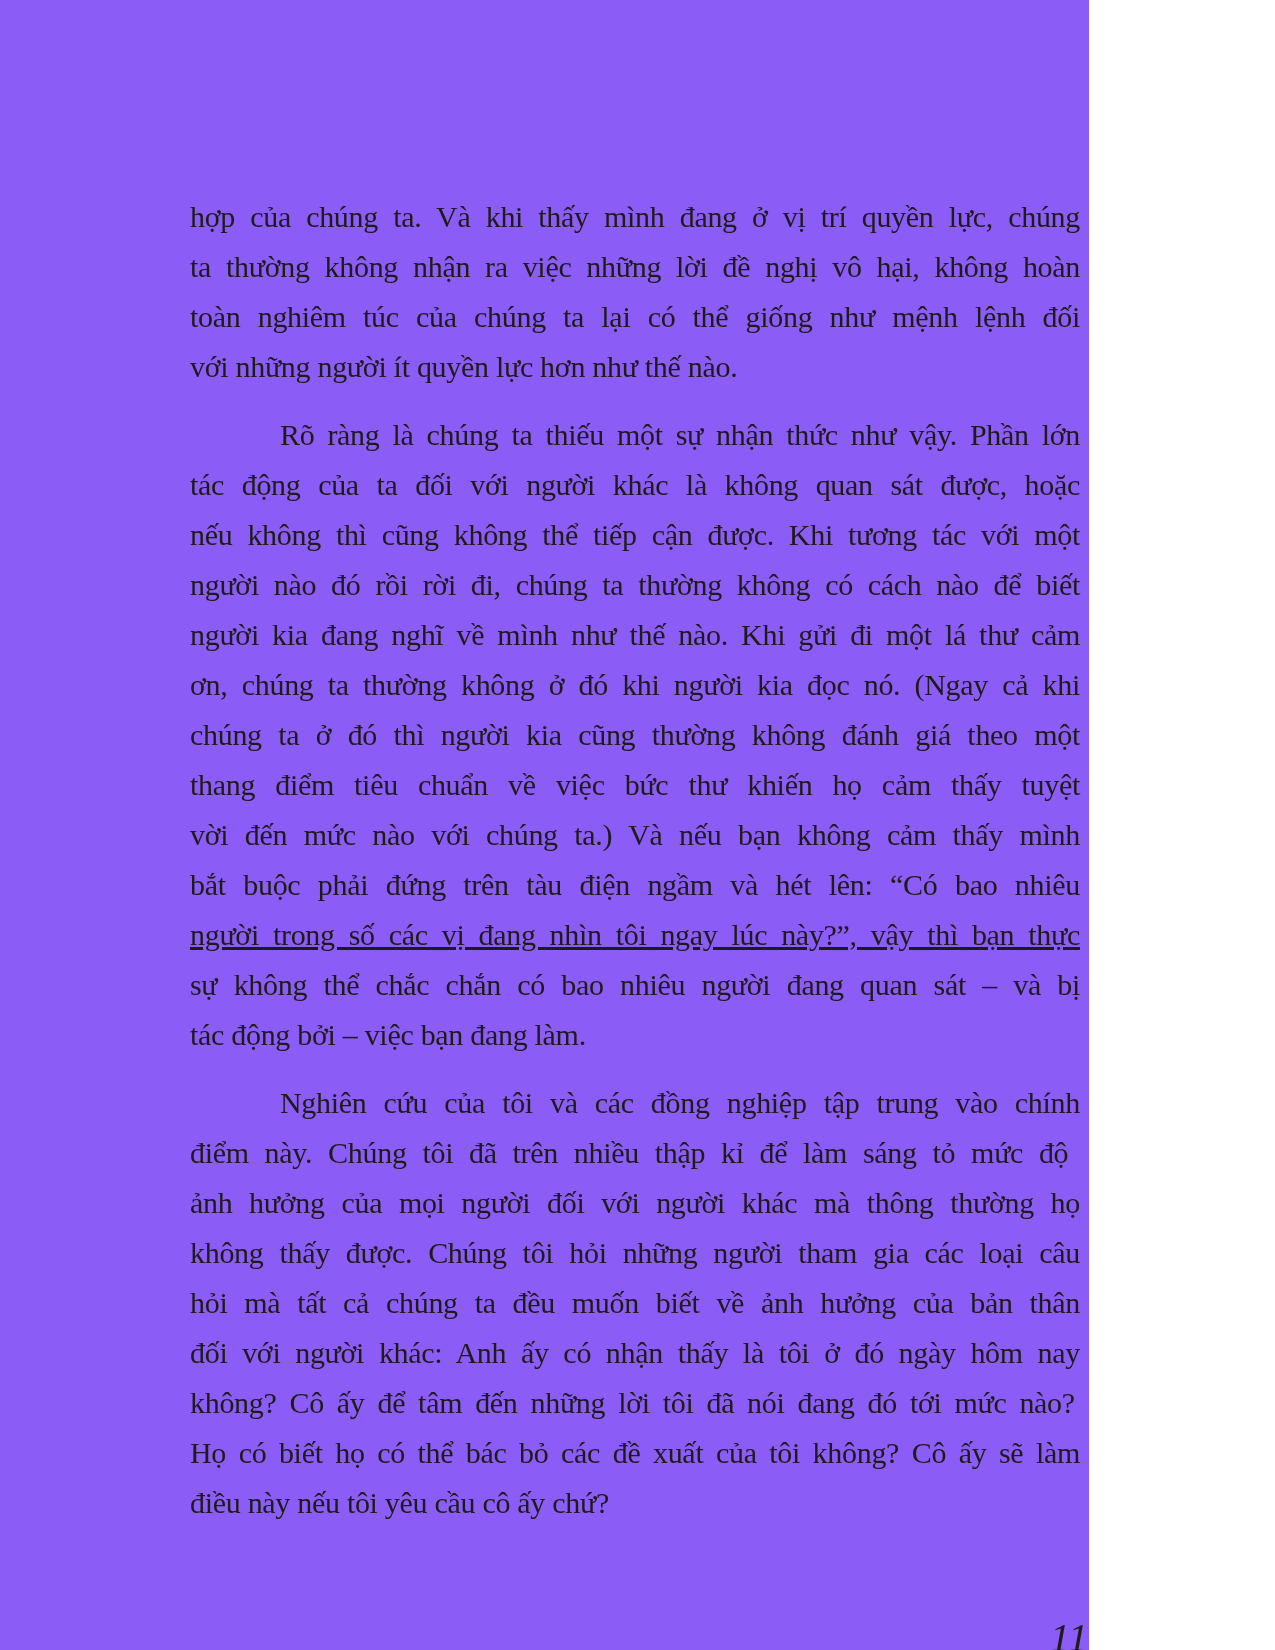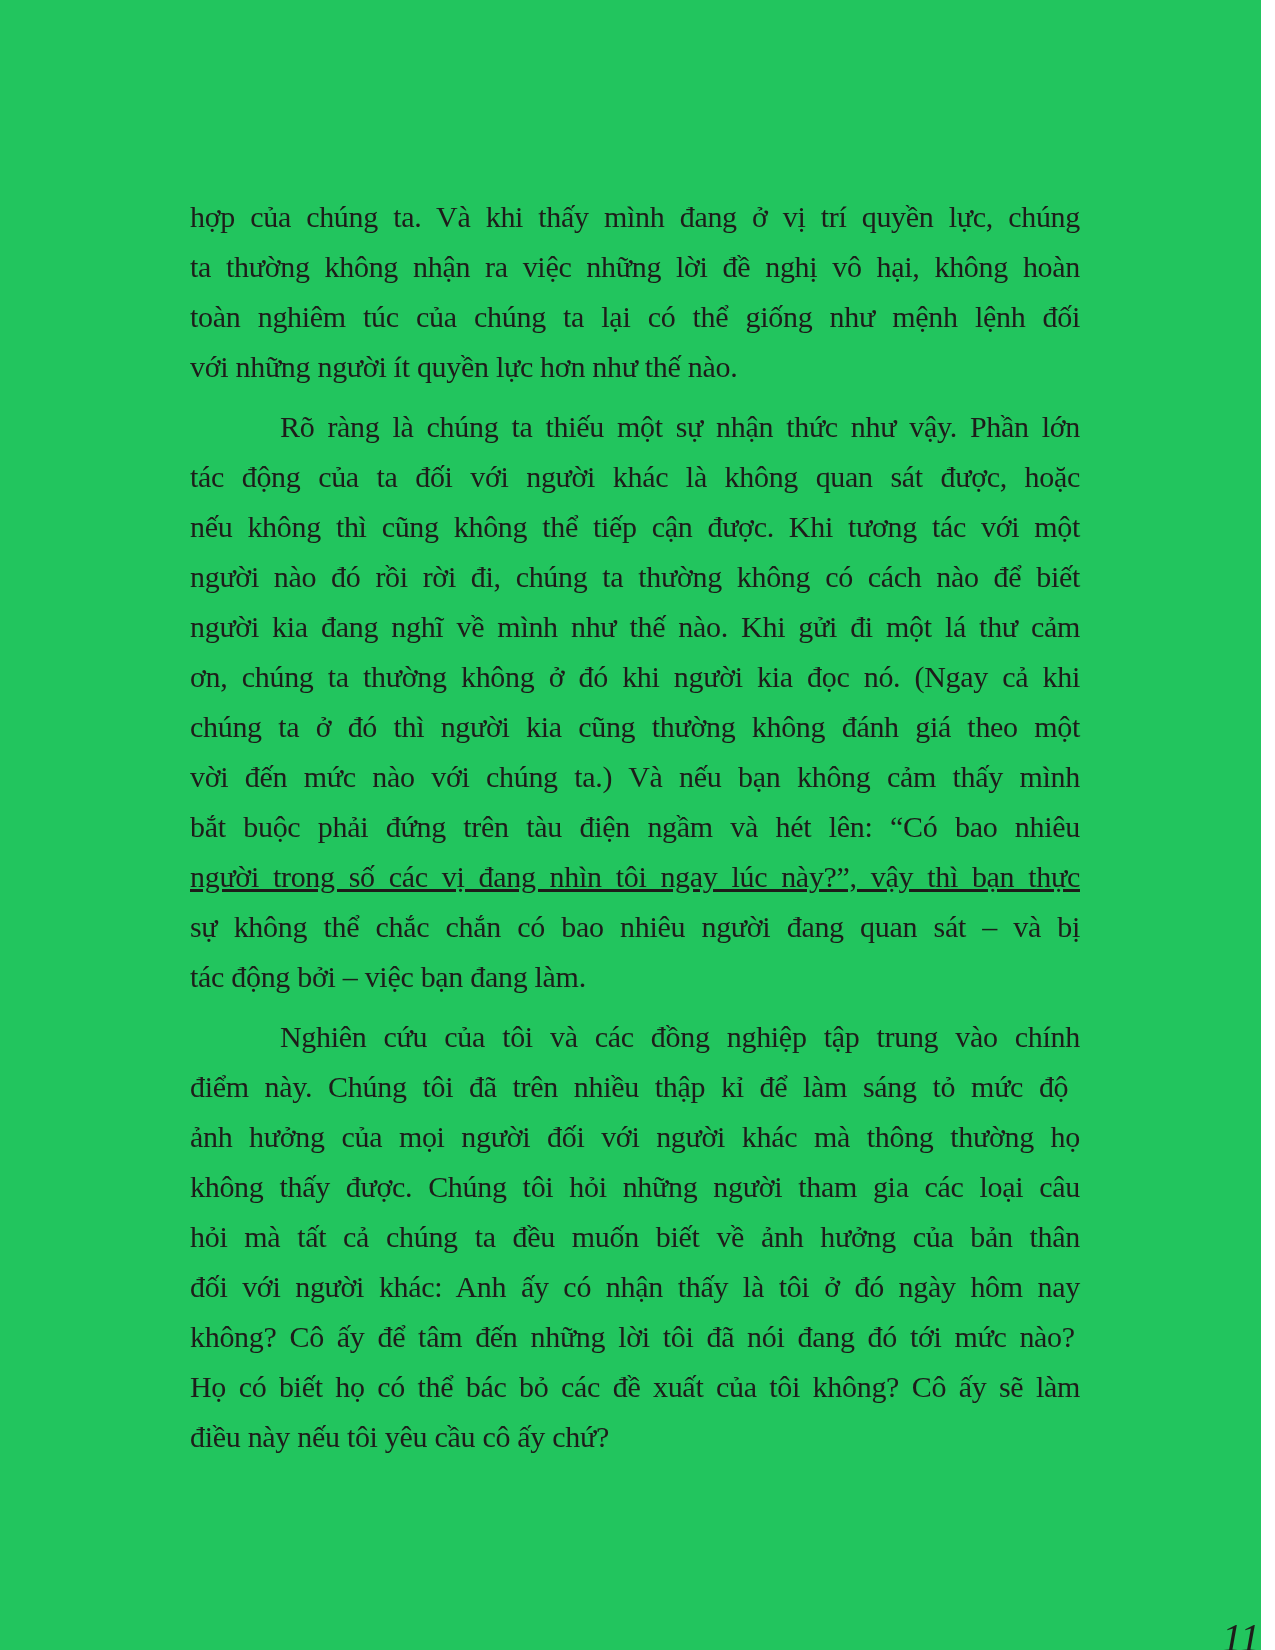--- a/index.html
+++ b/index.html
@@ -1,36 +1,36 @@
 <!DOCTYPE html>
 <html lang="vi"><head>
 <meta charset="utf-8">
 <title>Book page</title>
 <style>
   html, body { margin: 0; padding: 0; background: #ffffff; }
   .page {
     position: relative;
-    width: 1261px;
+    width: 1089px;
     height: 1650px;
-    background: #22c55e;
+    background: #8b5cf6;
     overflow: hidden;
     font-family: "Liberation Serif", serif;
   }
   .text-block {
     position: absolute;
     left: 190px;
     top: 192px;
     width: 890px;
     color: #1e1c1a;
     font-size: 30px;
     line-height: 50px;
     letter-spacing: -0.3px;
   }
   .paragraph { margin: 0; }
-  .paragraph + .paragraph { margin-top: 10px; }
+  .paragraph + .paragraph { margin-top: 18px; }
   .line {
     white-space: nowrap;
     height: 50px;
     overflow: visible;
   }
   .line.indent { padding-left: 90px; }
   .page-number {
     position: absolute;
     top: 1608px;
     left: 0;
@@ -56,20 +56,21 @@
         <div class="line"><span class="line-inner">với những người ít quyền lực hơn như thế nào.</span></div>
       </div>
       <div class="paragraph">
         <div class="line indent justify" style="word-spacing: 5.80168px;"><span class="line-inner">Rõ ràng là chúng ta thiếu một sự nhận thức như vậy. Phần lớn</span></div>
         <div class="line justify" style="word-spacing: 10.4351px;"><span class="line-inner">tác động của ta đối với người khác là không quan sát được, hoặc</span></div>
         <div class="line justify" style="word-spacing: 7.78365px;"><span class="line-inner">nếu không thì cũng không thể tiếp cận được. Khi tương tác với một</span></div>
         <div class="line justify" style="word-spacing: 7.66853px;"><span class="line-inner">người nào đó rồi rời đi, chúng ta thường không có cách nào để biết</span></div>
         <div class="line justify" style="word-spacing: 5.93438px;"><span class="line-inner">người kia đang nghĩ về mình như thế nào. Khi gửi đi một lá thư cảm</span></div>
         <div class="line justify" style="word-spacing: 7.04576px; text-align: right;"><span class="line-inner">ơn, chúng ta thường không ở đó khi người kia đọc nó. (Ngay cả khi</span></div>
         <div class="line justify" style="word-spacing: 9.20913px;"><span class="line-inner">chúng ta ở đó thì người kia cũng thường không đánh giá theo một</span></div>
+        <div class="line justify" style="word-spacing: 12.862px;"><span class="line-inner">thang điểm tiêu chuẩn về việc bức thư khiến họ cảm thấy tuyệt</span></div>
         <div class="line justify" style="word-spacing: 9.3113px;"><span class="line-inner">vời đến mức nào với chúng ta.) Và nếu bạn không cảm thấy mình</span></div>
         <div class="line justify" style="word-spacing: 10.2837px;"><span class="line-inner">bắt buộc phải đứng trên tàu điện ngầm và hét lên: “Có bao nhiêu</span></div>
         <div class="line justify" style="word-spacing: 6.76451px; text-decoration: underline;"><span class="line-inner">người trong số các vị đang nhìn tôi ngay lúc này?”, vậy thì bạn thực</span></div>
         <div class="line justify" style="word-spacing: 9.09821px;"><span class="line-inner">sự không thể chắc chắn có bao nhiêu người đang quan sát – và bị</span></div>
         <div class="line"><span class="line-inner">tác động bởi – việc bạn đang làm.</span></div>
       </div>
       <div class="paragraph">
         <div class="line indent justify" style="word-spacing: 9.8679px;"><span class="line-inner">Nghiên cứu của tôi và các đồng nghiệp tập trung vào chính</span></div>
         <div class="line justify" style="word-spacing: 8.61161px;"><span class="line-inner">điểm này. Chúng tôi đã trên nhiều thập kỉ để làm sáng tỏ mức độ</span></div>
         <div class="line justify" style="word-spacing: 9.5026px;"><span class="line-inner">ảnh hưởng của mọi người đối với người khác mà thông thường họ</span></div>

